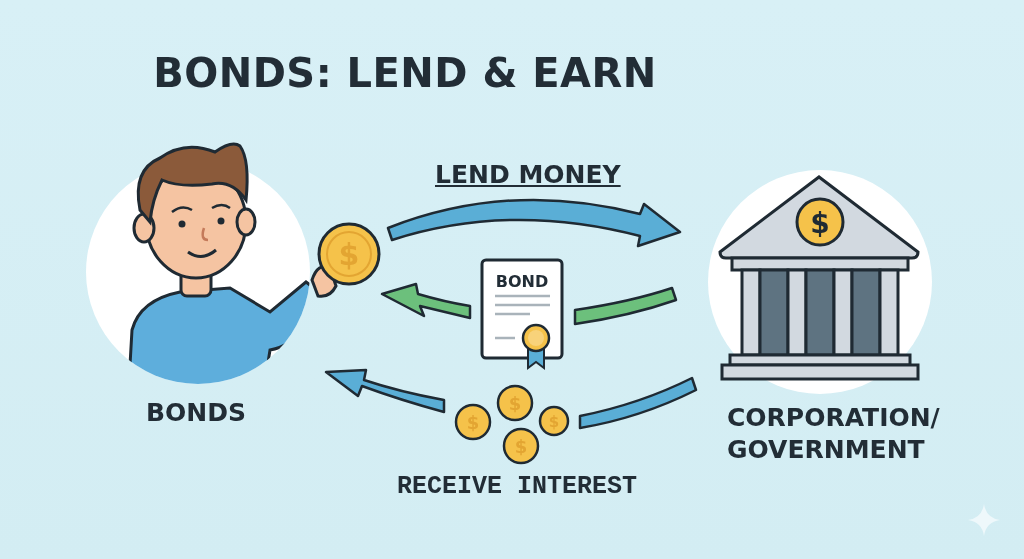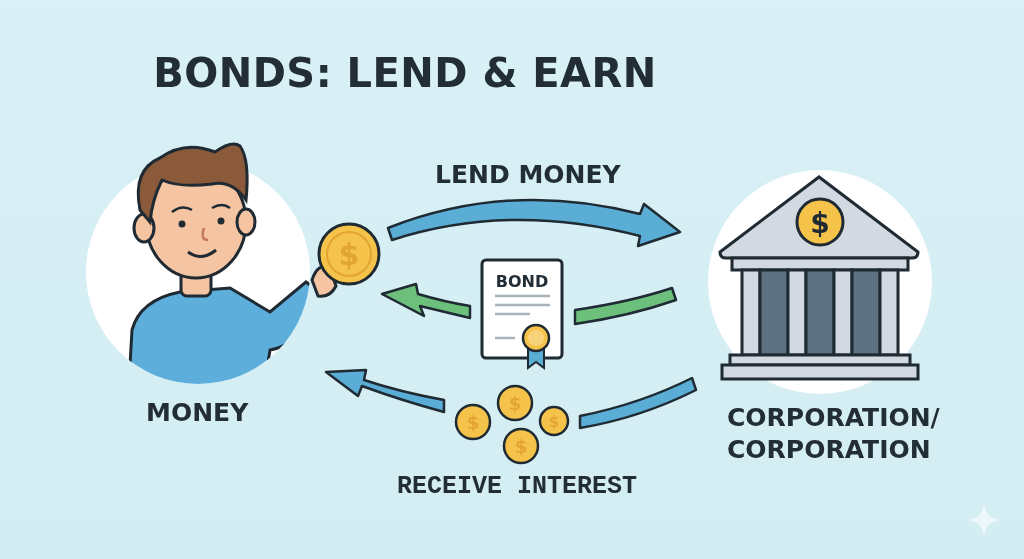--- a/index.html
+++ b/index.html
@@ -1,20 +1,20 @@
 <!DOCTYPE html>
 <html><head>
 <meta charset="utf-8">
 <style>
   html,body{margin:0;padding:0;}
   body{width:1024px;height:559px;overflow:hidden;background:#d5eff5;font-family:"DejaVu Sans","Liberation Sans",sans-serif;}
   .stage{position:relative;width:1024px;height:559px;background:linear-gradient(180deg,#d8f0f6 0%,#d3edf3 100%);}
   .title{position:absolute;left:0;width:810px;top:50px;text-align:center;font-weight:bold;font-size:40px;color:#222d36;letter-spacing:0.5px;}
   .label{position:absolute;font-weight:bold;color:#222d36;font-size:25px;}
-  .lend-label{left:435px;top:160px;}
+  .lend-label{left:435px;top:160px;text-decoration:underline;}
   .lender-label{left:146px;top:398px;}
   .gov-label{left:727px;top:402px;line-height:32px;}
   .recv-label{left:397px;top:472px;font-family:Liberation Mono, monospace;}
   svg.art{position:absolute;left:0;top:0;}
   .sparkle{position:absolute;left:966px;top:502px;width:36px;height:36px;}
 </style>
 </head>
 <body>
 
 <div class="stage">
@@ -106,23 +106,23 @@
       <circle cx="554" cy="421" r="14" fill="#f5c24a" stroke="#1f2a33" stroke-width="2.5"></circle>
       <text x="554" y="427" text-anchor="middle" font-size="15" fill="#e3a532">$</text>
       <circle cx="521" cy="446" r="17" fill="#f5c24a" stroke="#1f2a33" stroke-width="2.5"></circle>
       <text x="521" y="453" text-anchor="middle" font-size="18" fill="#e3a532">$</text>
     </g>
 
     <text x="522" y="287" text-anchor="middle" font-size="16" font-weight="bold" fill="#222d36" font-family="DejaVu Sans, sans-serif">BOND</text>
   </svg>
 
   <div class="label lend-label">LEND MONEY</div>
-  <div class="label lender-label">MONEY</div>
+  <div class="label lender-label">BONDS</div>
   <div class="label gov-label">
     <div>CORPORATION/</div>
-    <div>CORPORATION</div>
+    <div>GOVERNMENT</div>
   </div>
   <div class="label recv-label">RECEIVE INTEREST</div>
 
   <svg class="sparkle" viewBox="0 0 36 36">
     <path d="M18 2 Q20 16 34 18 Q20 20 18 34 Q16 20 2 18 Q16 16 18 2 Z" fill="#eef8fb"></path>
   </svg>
 </div>
 
 </body></html>

